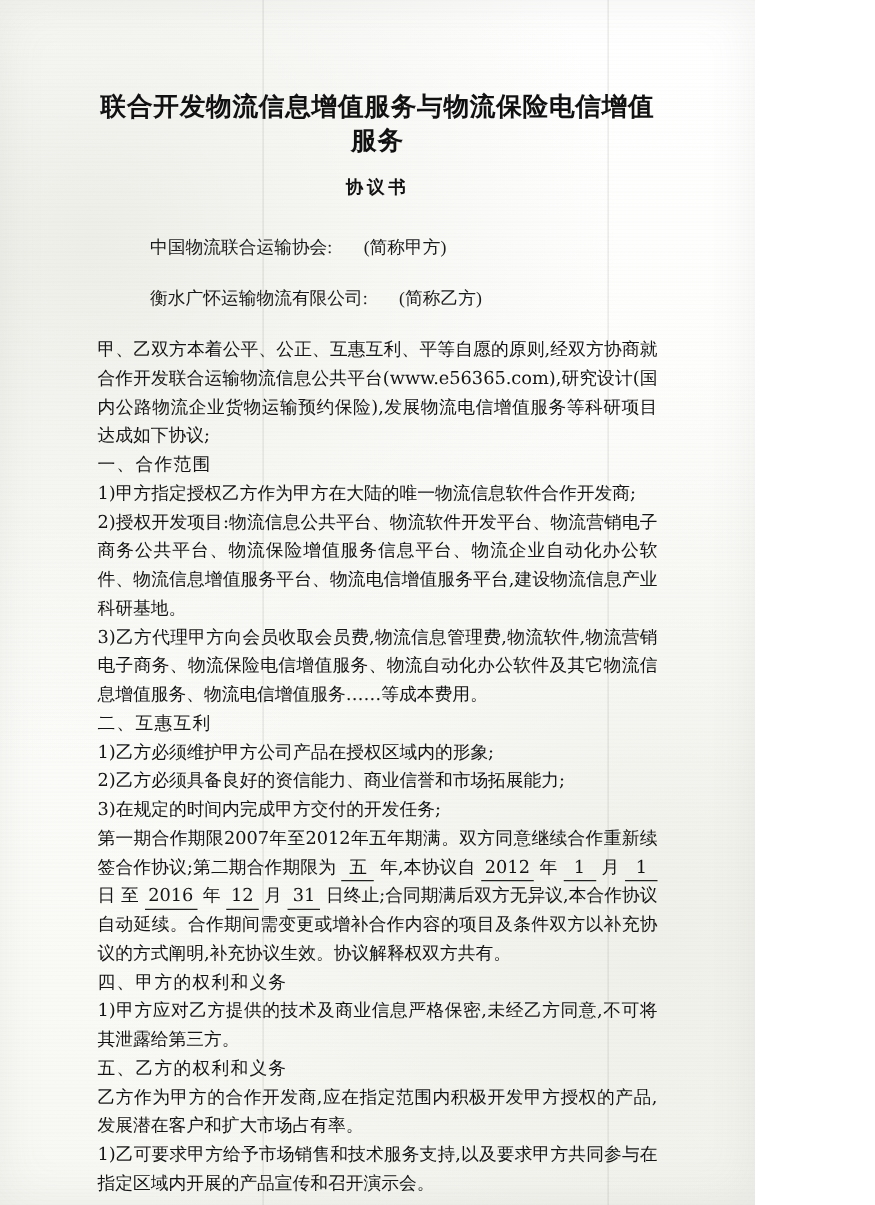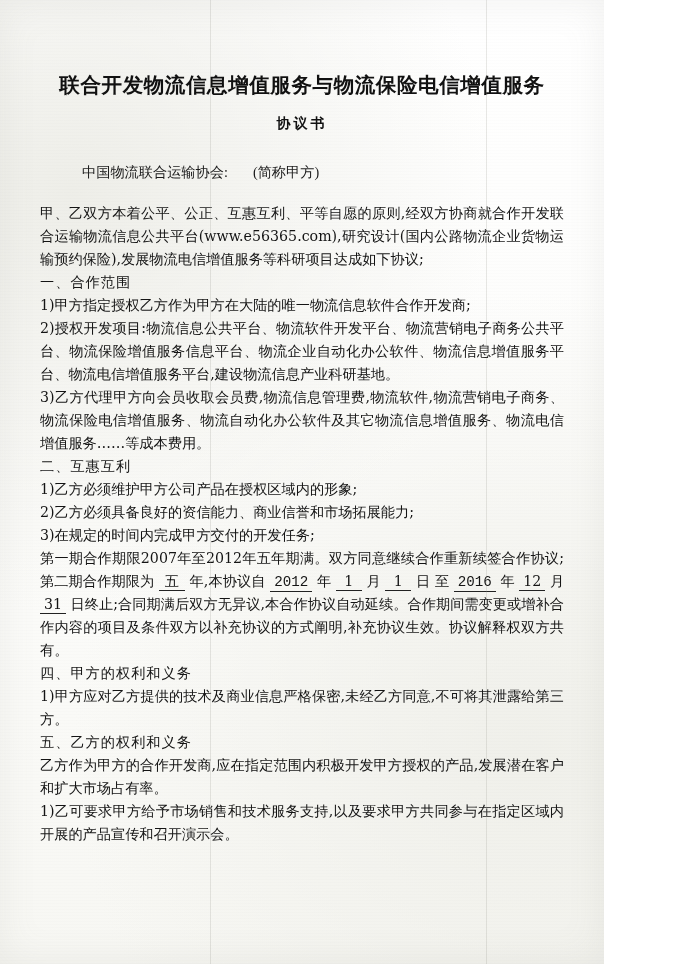--- a/index.html
+++ b/index.html
@@ -17,21 +17,21 @@
   .page {
     position: relative;
     width: 604px;
     height: 964px;
     background: #fdfdfb;
     background-image:
       radial-gradient(circle at 12% 20%, rgba(236,236,230,0.9) 0%, rgba(255,255,255,0) 45%),
       radial-gradient(circle at 88% 78%, rgba(238,238,232,0.85) 0%, rgba(255,255,255,0) 50%),
       linear-gradient(180deg, #ffffff 0%, #fcfcfa 55%, #f7f7f3 100%);
     box-sizing: border-box;
-    padding: 0 40px;
+    padding: 0 78px;
   }
   .scan-noise {
     position: absolute;
     inset: 0;
     pointer-events: none;
     background-image:
       repeating-linear-gradient(0deg, rgba(0,0,0,0.012) 0px, rgba(0,0,0,0.012) 1px, rgba(255,255,255,0) 1px, rgba(255,255,255,0) 3px);
     opacity: 0.7;
   }
   .edge-shade {
@@ -98,21 +98,20 @@
   }
   .blank-u {
     display: inline-block;
     min-width: 26px;
     text-align: center;
     border-bottom: 1px solid #222;
     line-height: 1.25;
   }
   .wide-u {
     min-width: 42px;
-    font-family: Liberation Mono, monospace;
   }
   .fold-line {
     position: absolute;
     top: 0;
     bottom: 0;
     width: 1px;
     background: rgba(150,150,140,0.22);
   }
 </style>
 </head>
@@ -126,20 +125,25 @@
   <div class="title-block">
     <div class="doc-title">联合开发物流信息增值服务与物流保险电信增值服务</div>
     <div class="doc-subtitle">协议书</div>
   </div>
 
   <div class="parties">
     <div class="party-line">
       <span>中国物流联合运输协会:</span>
       <span class="party-gap"></span>
       <span>(简称甲方)</span>
+    </div>
+    <div class="party-line" style="margin-top:14px;">
+      <span>衡水广怀运输物流有限公司:</span>
+      <span class="party-gap"></span>
+      <span>(简称乙方)</span>
     </div>
   </div>
 
 
   <div class="body-text">
 
     <p class="para-indent">甲、乙双方本着公平、公正、互惠互利、平等自愿的原则,经双方协商就合作开发联合运输物流信息公共平台(www.e56365.com),研究设计(国内公路物流企业货物运输预约保险),发展物流电信增值服务等科研项目达成如下协议;</p>
 
     <p class="section-head">一、合作范围</p>
     <p>1)甲方指定授权乙方作为甲方在大陆的唯一物流信息软件合作开发商;</p>

